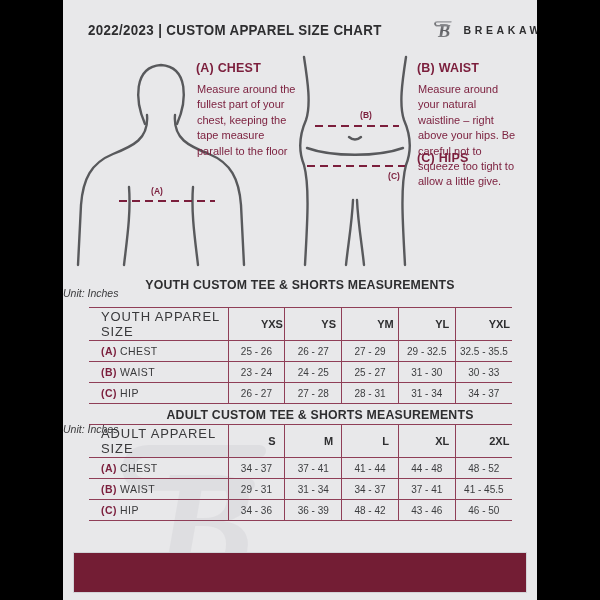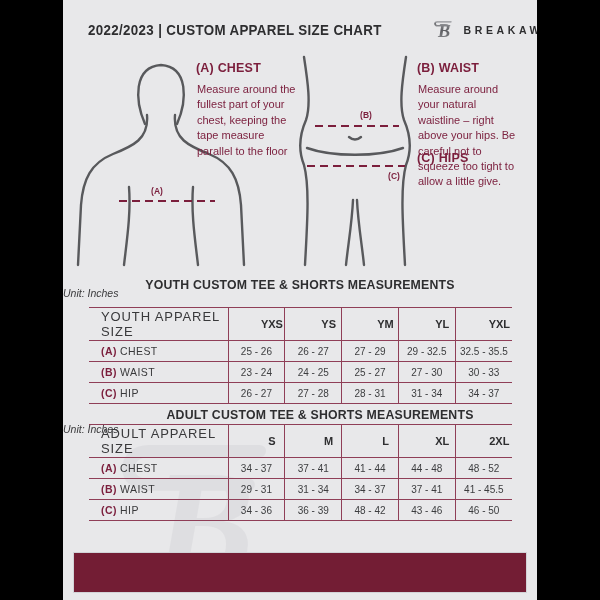--- a/index.html
+++ b/index.html
@@ -175,21 +175,21 @@
           <td>26 - 27</td>
           <td>27 - 29</td>
           <td>29 - 32.5</td>
           <td>32.5 - 35.5</td>
         </tr>
         <tr>
           <td><span class="prefix">(B)</span> WAIST</td>
           <td>23 - 24</td>
           <td>24 - 25</td>
           <td>25 - 27</td>
-          <td>27 - 30</td>
+          <td>31 - 30</td>
           <td>30 - 33</td>
         </tr>
         <tr>
           <td><span class="prefix">(C)</span> HIP</td>
           <td>26 - 27</td>
           <td>27 - 28</td>
           <td>28 - 31</td>
           <td>31 - 34</td>
           <td>34 - 37</td>
         </tr>

